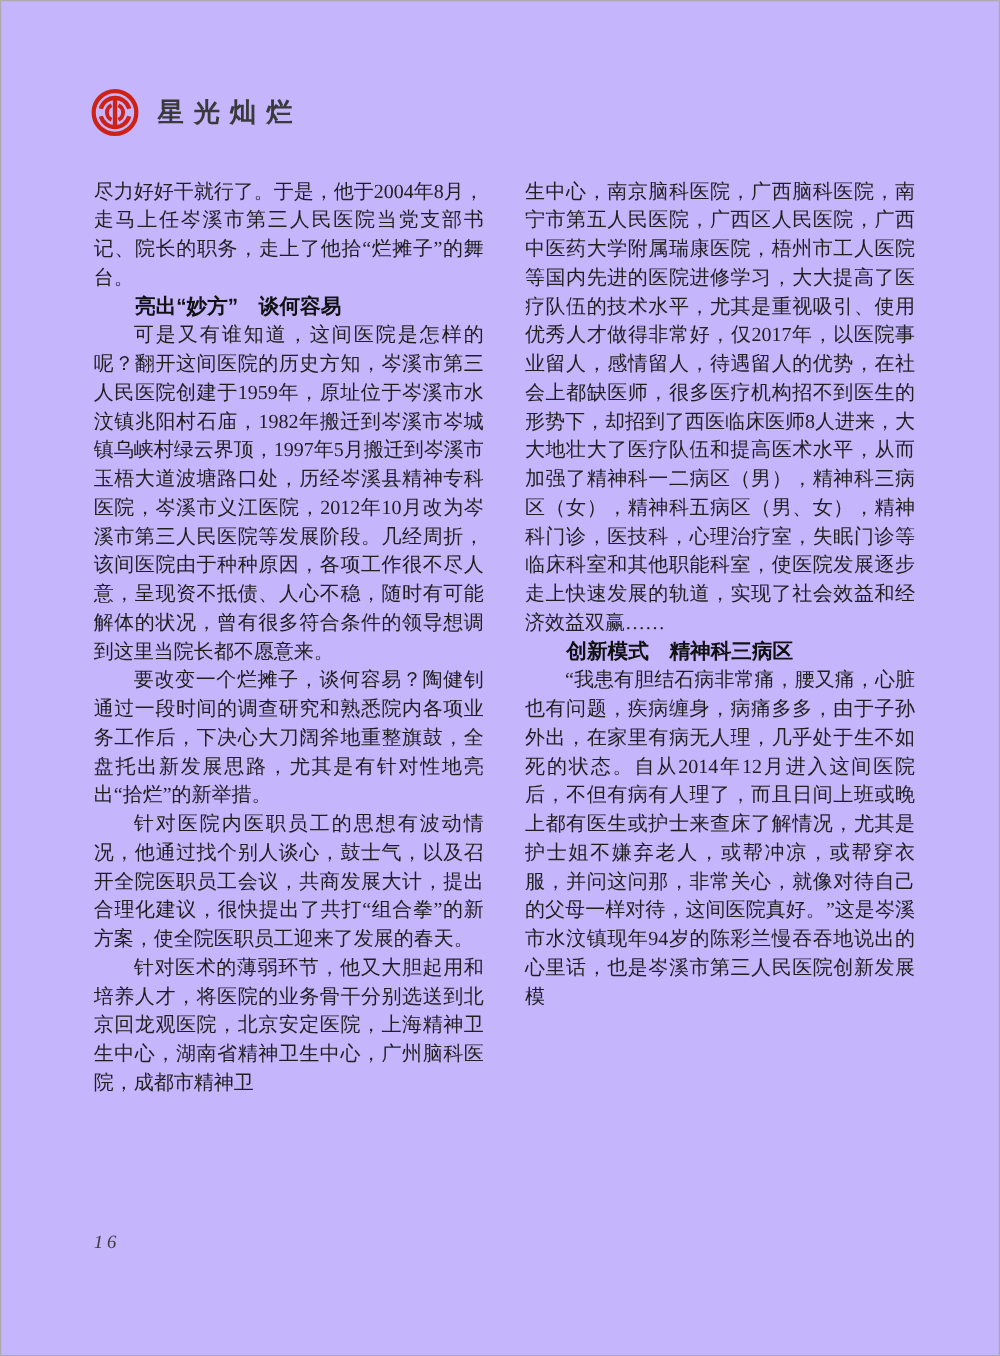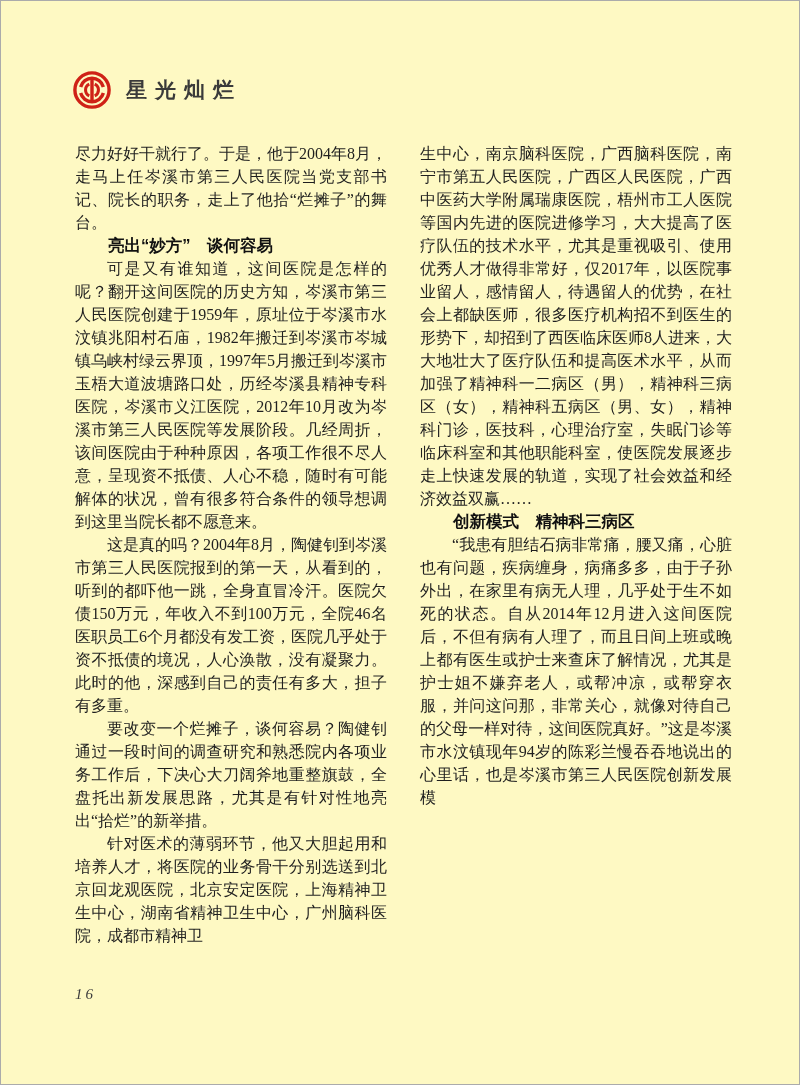--- a/index.html
+++ b/index.html
@@ -1,20 +1,20 @@
 <!DOCTYPE html>
 <html><head>
 <meta charset="utf-8">
 <style>
   html,body{margin:0;padding:0;background:#ffffff;}
   .page{
     position:relative;
     width:800px;
     height:1085px;
-    background:#fef9c3;
+    background:#c4b5fd;
     box-sizing:border-box;
     border:1px solid #ababab;
     overflow:hidden;
     font-family:"Liberation Serif","DejaVu Serif",serif;
     color:#1f1f1f;
   }
   
   .masthead{
     position:absolute;
     left:72px; top:70px;
@@ -90,22 +90,22 @@
     </span>
     <span class="brand">星光灿烂</span>
   </header>
 
   <main class="article">
 
     <div class="col">
       <p class="cont">尽力好好干就行了。于是，他于2004年8月，走马上任岑溪市第三人民医院当党支部书记、院长的职务，走上了他拾“烂摊子”的舞台。</p>
       <h3 class="subhead">亮出“妙方”　谈何容易</h3>
       <p class="para">可是又有谁知道，这间医院是怎样的呢？翻开这间医院的历史方知，岑溪市第三人民医院创建于1959年，原址位于岑溪市水汶镇兆阳村石庙，1982年搬迁到岑溪市岑城镇乌峡村绿云界顶，1997年5月搬迁到岑溪市玉梧大道波塘路口处，历经岑溪县精神专科医院，岑溪市义江医院，2012年10月改为岑溪市第三人民医院等发展阶段。几经周折，该间医院由于种种原因，各项工作很不尽人意，呈现资不抵债、人心不稳，随时有可能解体的状况，曾有很多符合条件的领导想调到这里当院长都不愿意来。</p>
-      <p class="para">这是真的吗？2004年8月，陶健钊到岑溪市第三人民医院报到的第一天，从看到的，听到的都吓他一跳，全身直冒冷汗。医院欠债150万元，年收入不到100万元，全院46名医职员工6个月都没有发工资，医院几乎处于资不抵债的境况，人心涣散，没有凝聚力。此时的他，深感到自己的责任有多大，担子有多重。</p>
       <p class="para">要改变一个烂摊子，谈何容易？陶健钊通过一段时间的调查研究和熟悉院内各项业务工作后，下决心大刀阔斧地重整旗鼓，全盘托出新发展思路，尤其是有针对性地亮出“拾烂”的新举措。</p>
+      <p class="para">针对医院内医职员工的思想有波动情况，他通过找个别人谈心，鼓士气，以及召开全院医职员工会议，共商发展大计，提出合理化建议，很快提出了共打“组合拳”的新方案，使全院医职员工迎来了发展的春天。</p>
       <p class="para">针对医术的薄弱环节，他又大胆起用和培养人才，将医院的业务骨干分别选送到北京回龙观医院，北京安定医院，上海精神卫生中心，湖南省精神卫生中心，广州脑科医院，成都市精神卫</p>
     </div>
 
     <div class="col">
       <p class="cont">生中心，南京脑科医院，广西脑科医院，南宁市第五人民医院，广西区人民医院，广西中医药大学附属瑞康医院，梧州市工人医院等国内先进的医院进修学习，大大提高了医疗队伍的技术水平，尤其是重视吸引、使用优秀人才做得非常好，仅2017年，以医院事业留人，感情留人，待遇留人的优势，在社会上都缺医师，很多医疗机构招不到医生的形势下，却招到了西医临床医师8人进来，大大地壮大了医疗队伍和提高医术水平，从而加强了精神科一二病区（男），精神科三病区（女），精神科五病区（男、女），精神科门诊，医技科，心理治疗室，失眠门诊等临床科室和其他职能科室，使医院发展逐步走上快速发展的轨道，实现了社会效益和经济效益双赢……</p>
       <h3 class="subhead">创新模式　精神科三病区</h3>
       <p class="para">“我患有胆结石病非常痛，腰又痛，心脏也有问题，疾病缠身，病痛多多，由于子孙外出，在家里有病无人理，几乎处于生不如死的状态。自从2014年12月进入这间医院后，不但有病有人理了，而且日间上班或晚上都有医生或护士来查床了解情况，尤其是护士姐不嫌弃老人，或帮冲凉，或帮穿衣服，并问这问那，非常关心，就像对待自己的父母一样对待，这间医院真好。”这是岑溪市水汶镇现年94岁的陈彩兰慢吞吞地说出的心里话，也是岑溪市第三人民医院创新发展模</p>
     </div>
 
   </main>

